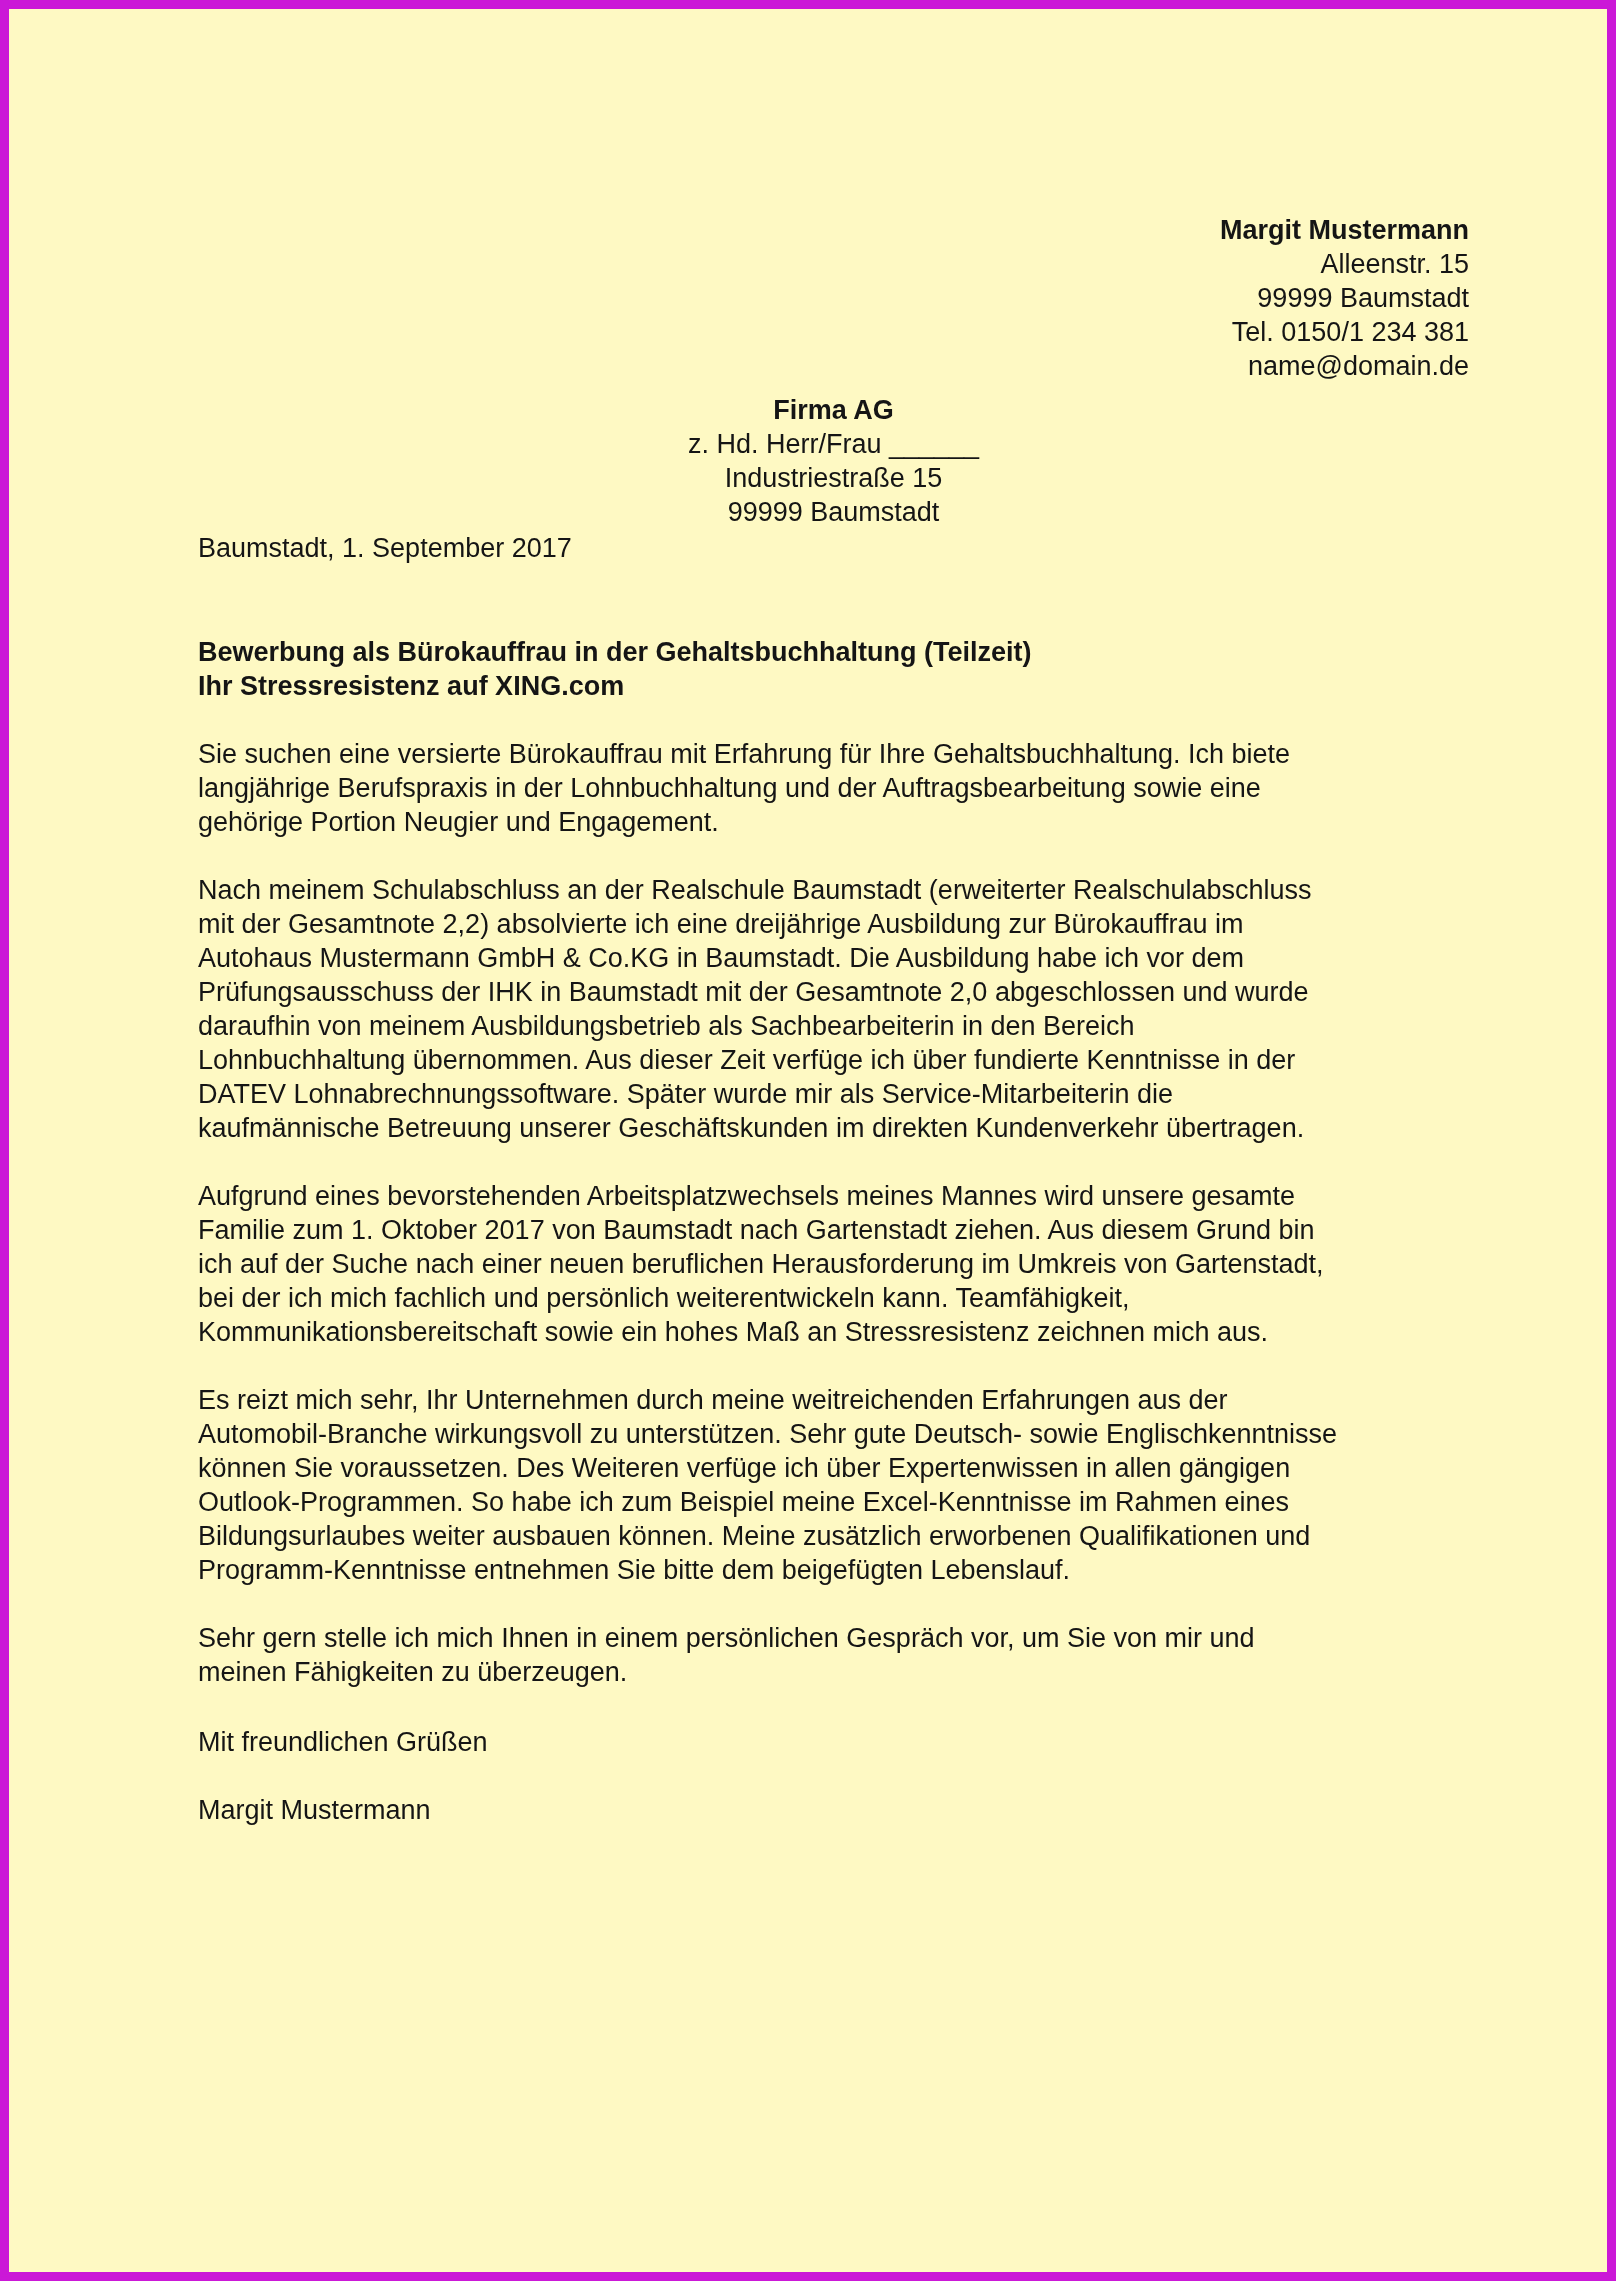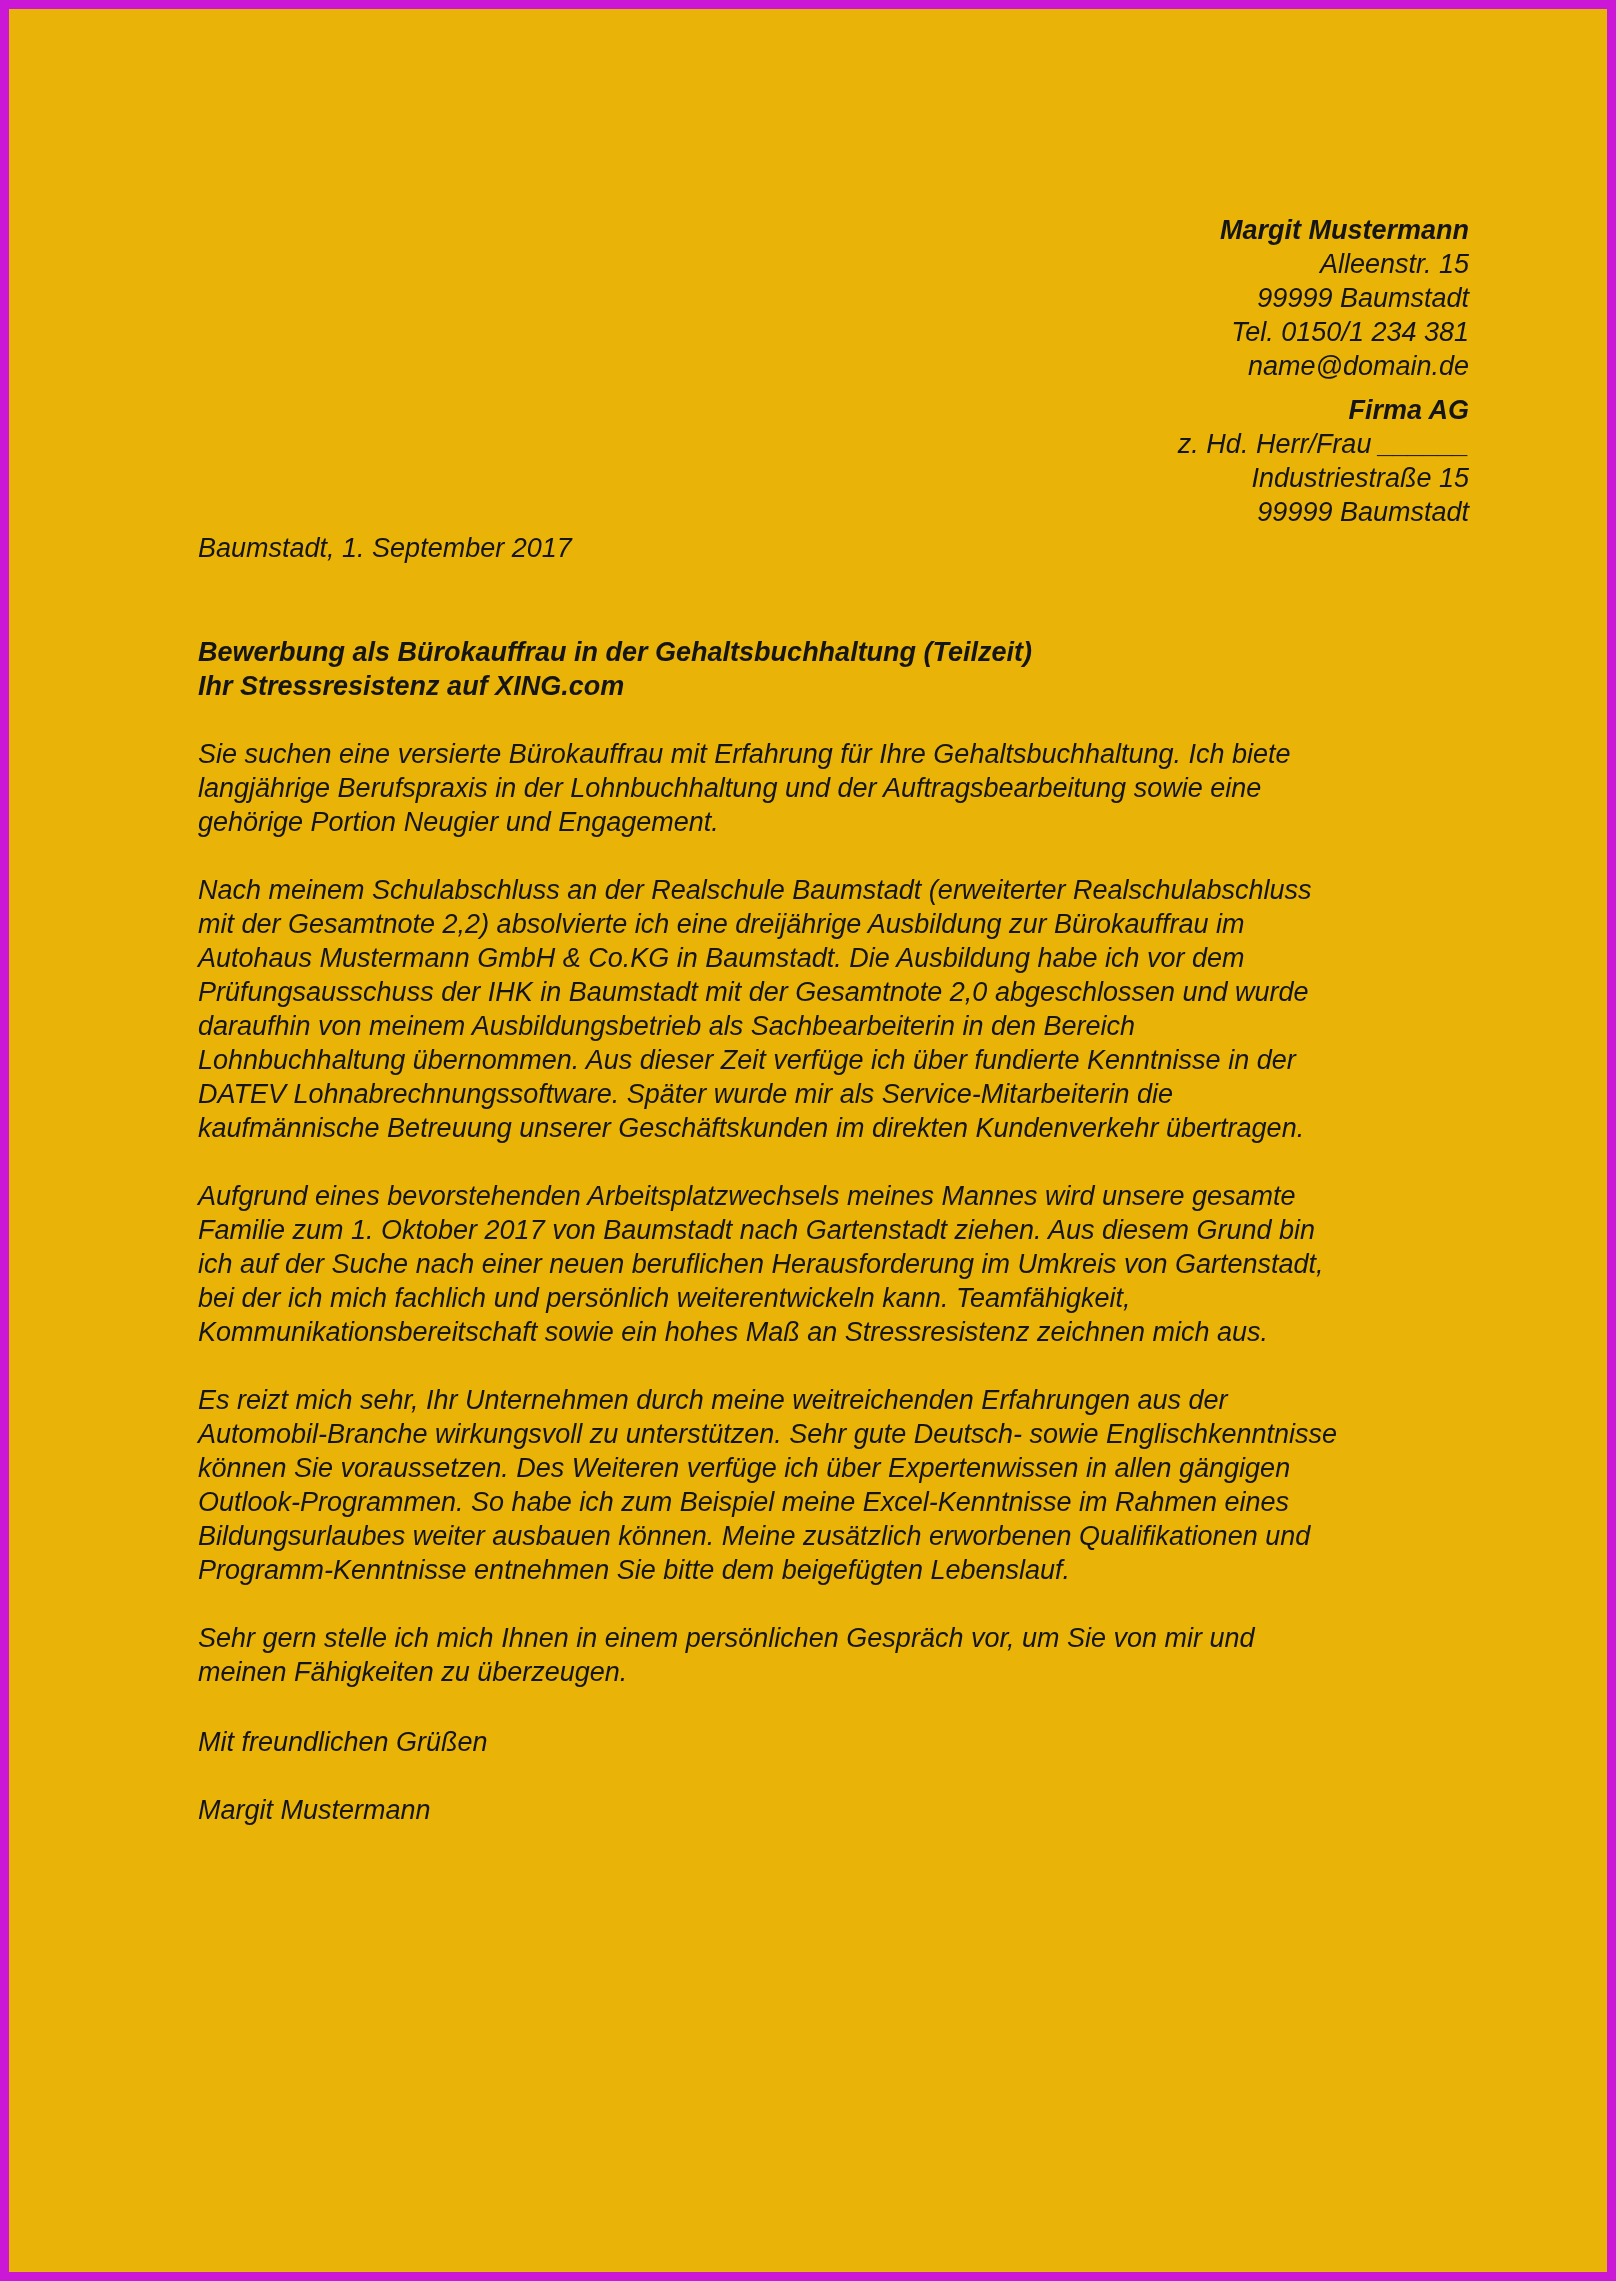--- a/index.html
+++ b/index.html
@@ -18,32 +18,32 @@
     position: absolute;
     left: 189px;
     top: 0;
     width: 1271px;
     font-size: 27px;
     line-height: 34px;
   }
   .pre { white-space: pre-line; }
   .bold { font-weight: bold; }
   .sender-block { margin-top: 204px; text-align: right; }
-  .recipient-block { margin-top: 9.8px; text-align: right; }
+  .recipient-block { margin-top: 9.8px; text-align: center; }
   .date-line { margin-top: 1.8px; text-align: left; }
   .subject-block { margin-top: 70px; font-weight: bold; }
   .salutation-line { margin-top: 66px; }
   .para { margin-top: 34px; width: 1354px; text-align: left; }
   .closing-line { margin-top: 36px; }
   .signature-line { margin-top: 34px; }
 </style>
 </head>
 <body>
 
-<div class="page" style="border-color: rgb(203, 24, 215); background: #eab308; font-style: italic;">
+<div class="page" style="border-color: rgb(203, 24, 215); background: #fef9c3;">
   <div class="content">
 
     <div class="sender-block">
       <div class="bold">Margit Mustermann</div>
       <div class="pre">Alleenstr. 15
 99999 Baumstadt
 Tel. 0150/1 234 381
 name@domain.de</div>
     </div>
 

